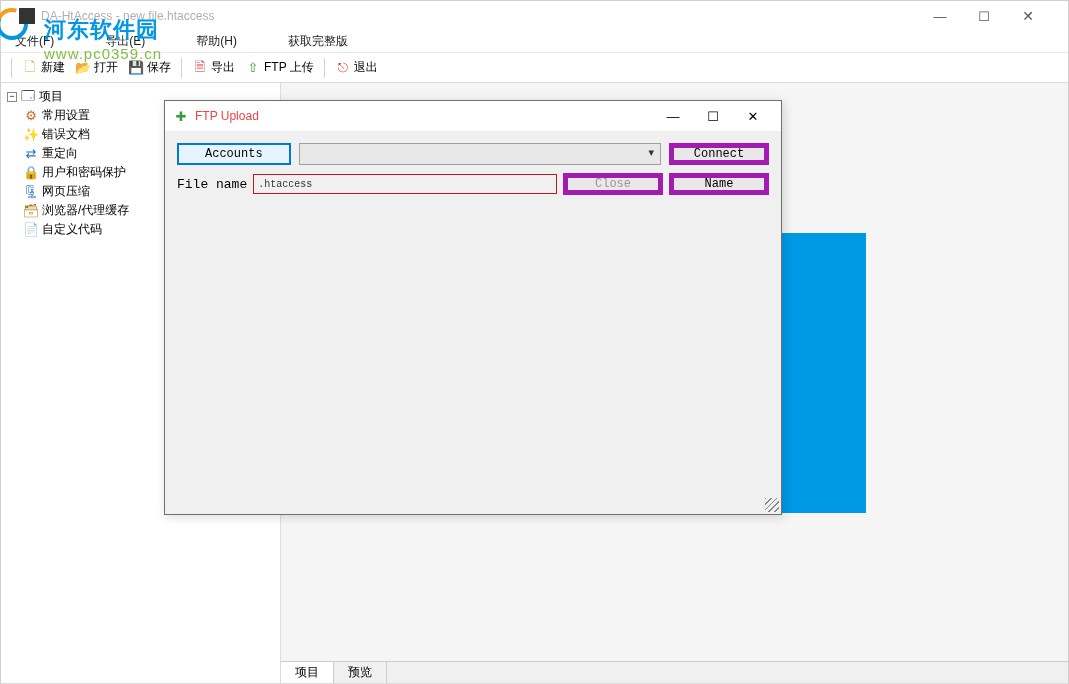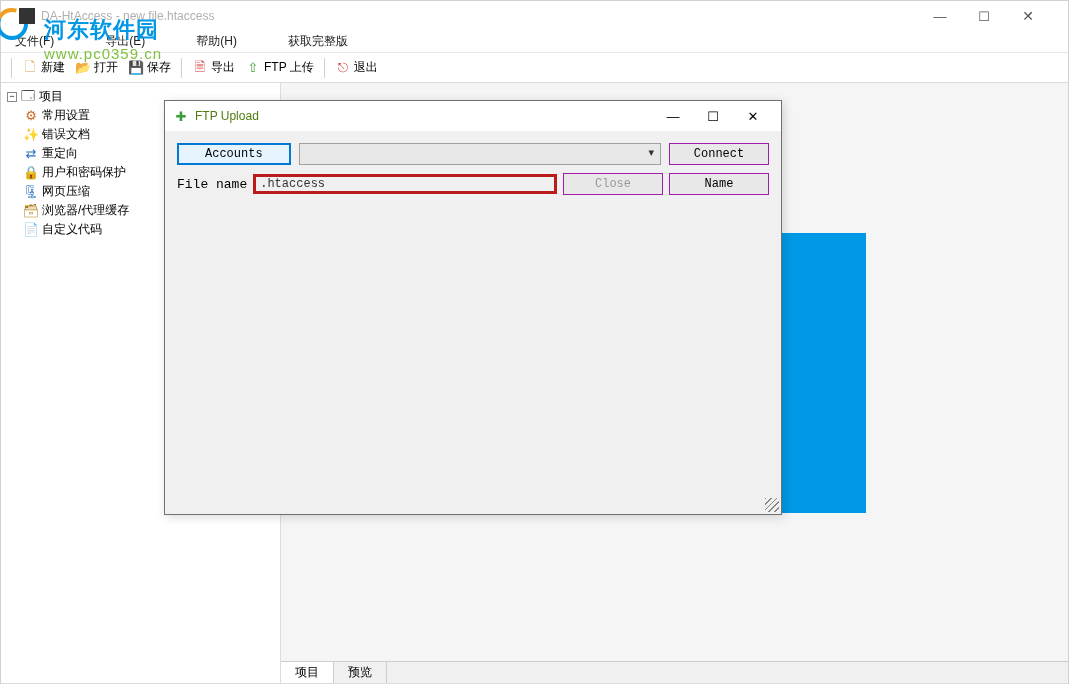--- a/index.html
+++ b/index.html
@@ -205,21 +205,21 @@
   padding: 0 8px;
 }
 .dialog-title .d-icon {
   width: 16px; height: 16px;
   margin-right: 6px;
   display: inline-flex;
   align-items: center; justify-content: center;
   color: #3a9c3a;
   font-size: 13px;
 }
-.dialog-title .d-text { flex: 1; font-size: 12px; color: #4d7c0f; }
+.dialog-title .d-text { flex: 1; font-size: 12px; color: #ef4444; }
 .dialog-title .d-ctrls { display: flex; }
 .dialog-title .dc {
   width: 40px; height: 28px;
   display: flex; align-items: center; justify-content: center;
   font-size: 13px;
   font-family: "Segoe UI Symbol", sans-serif;
 }
 .dialog-body {
   flex: 1;
   padding: 12px;
@@ -230,21 +230,21 @@
 .dialog-row {
   display: flex;
   gap: 8px;
   align-items: flex-start;
 }
 .btn {
   font-family: "Courier New", "SimSun", monospace;
   font-size: 12px;
   height: 22px;
   background: #e8e8e8;
-  border: 1px solid #a21caf;
+  border: 5px solid #a21caf;
   display: inline-flex;
   align-items: center; justify-content: center;
   padding: 0 10px;
 }
 .btn.primary {
   background: #e6f4ff;
   border: 2px solid #0078d4;
   padding: 0 26px;
 }
 .btn.wide { width: 100px; }
@@ -280,25 +280,25 @@
   gap: 6px;
   align-items: center;
 }
 .file-row .flabel {
   font-family: "Courier New", "SimSun", monospace;
   font-size: 13px;
 }
 .file-row .finput {
   flex: 1;
   height: 20px;
-  border: 3px solid #b91c1c;
+  border: 1px solid #b91c1c;
   background: #f0f0f0;
   padding: 0 4px;
   font-family: "Courier New", monospace;
-  font-size: 12px;
+  font-size: 10px;
   color: #333;
 }
 .grip {
   position: absolute;
   right: 2px; bottom: 2px;
   width: 14px; height: 14px;
   background:
     repeating-linear-gradient(135deg, #888 0 1px, transparent 1px 4px);
 }
 

